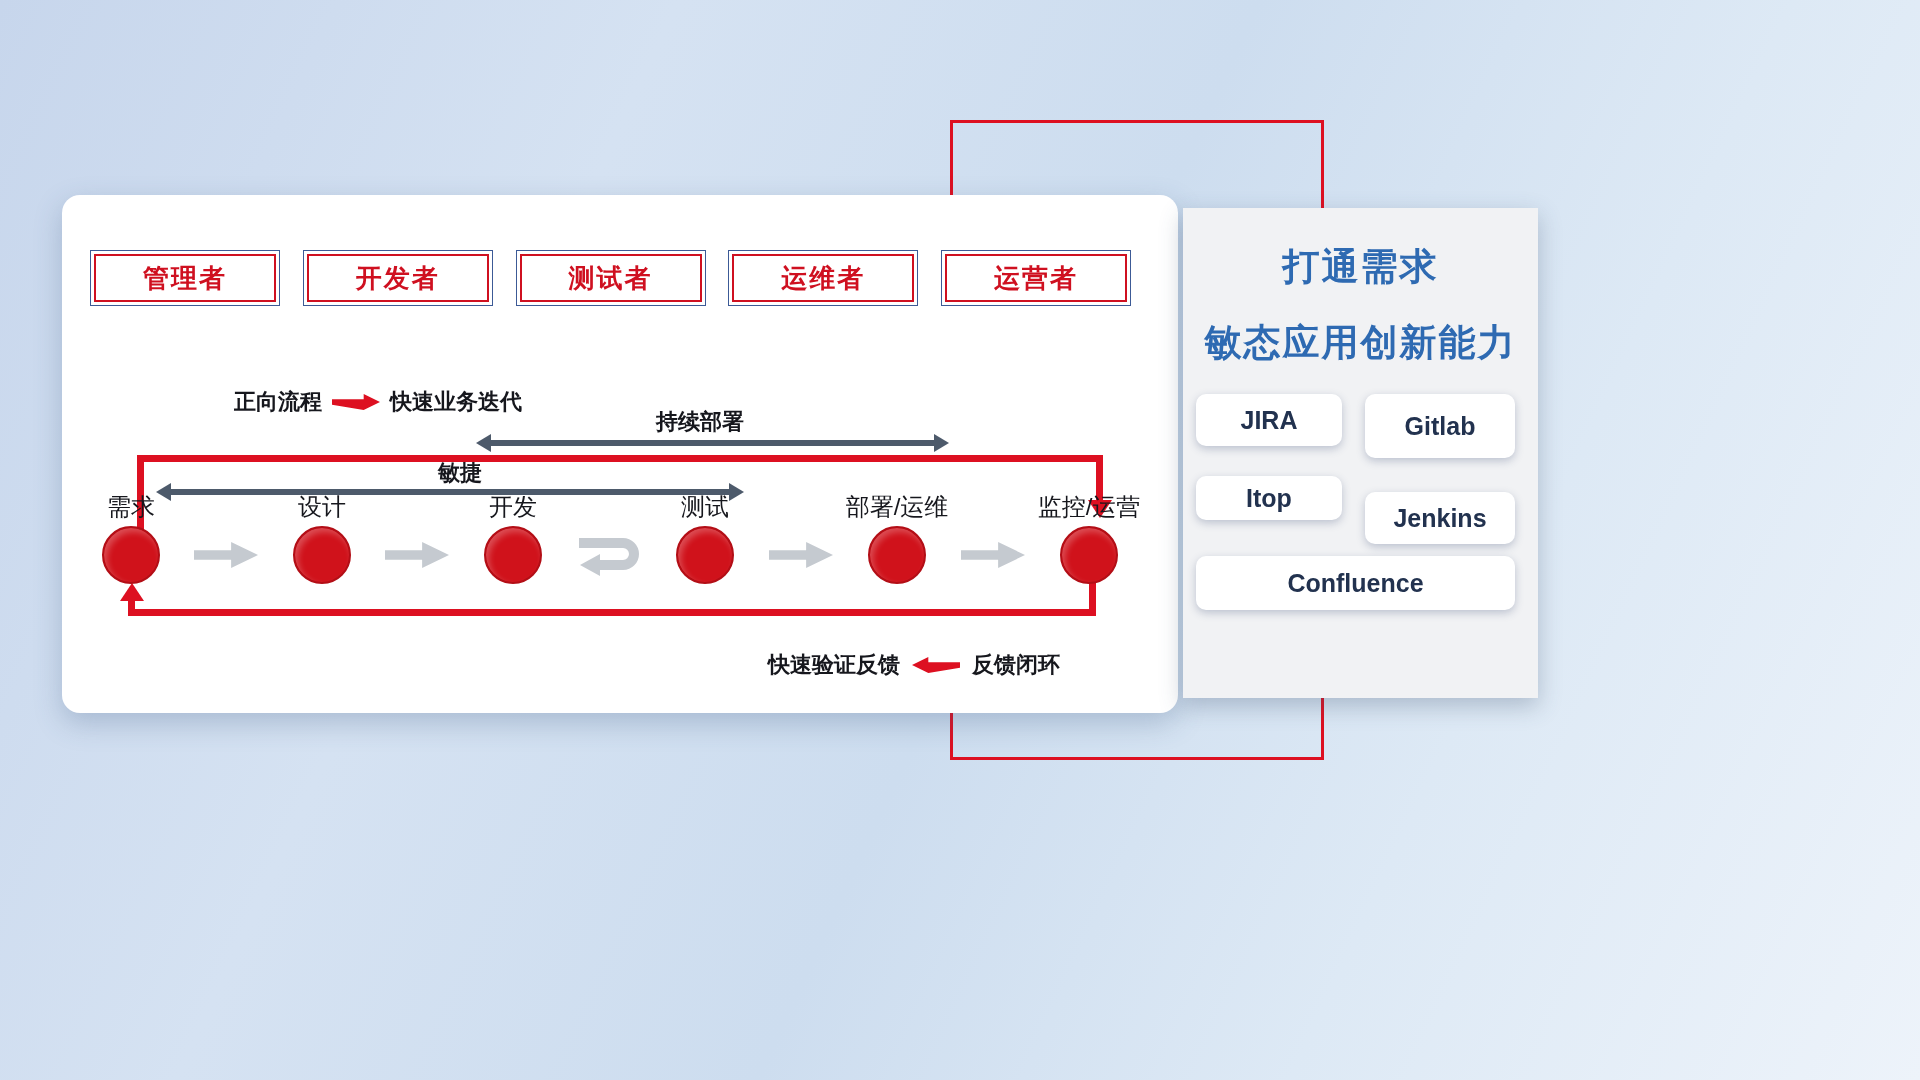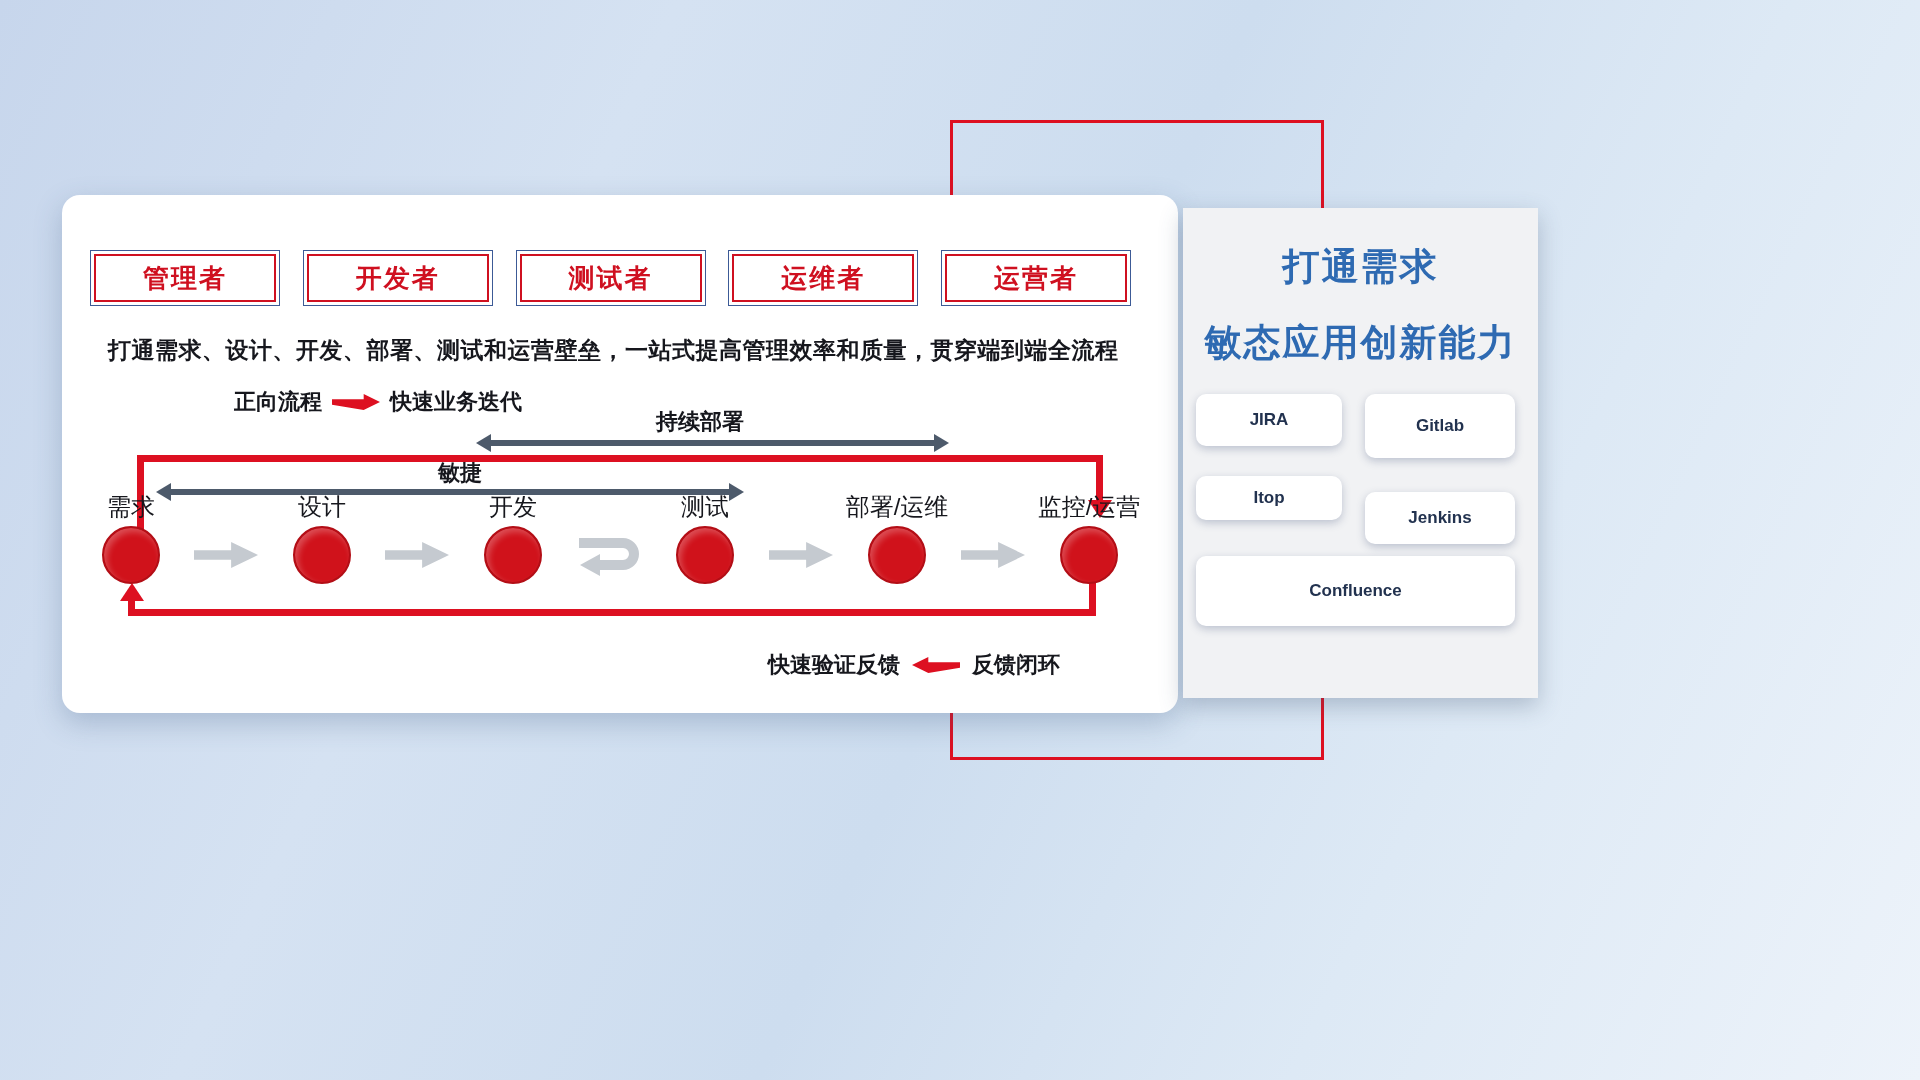--- a/index.html
+++ b/index.html
@@ -115,21 +115,21 @@
   .panel-title {
     position:absolute; left:0; width:100%; text-align:center;
     font-size:37px; font-weight:bold; color:#2e6ab2; letter-spacing:2px;
   }
   .panel-title.line1 { top:34px; }
   .panel-title.line2 { top:110px;font-family:Liberation Serif, serif; }
   .tool-chip {
     position:absolute; background:#ffffff; border-radius:10px;
     box-shadow:0 3px 9px rgba(50,70,110,0.28);
     display:flex; align-items:center; justify-content:center;
-    font-size:17px; font-weight:bold; color:#22324f;
+    font-size:25px; font-weight:bold; color:#22324f;
   }
 </style>
 </head>
 <body>
 
 <div class="red-frame"></div>
 
 <div class="main-card">
 
   <div class="roles-row">
@@ -143,21 +143,20 @@
       <div class="role-inner">测试者</div>
     </div>
     <div class="role-box">
       <div class="role-inner">运维者</div>
     </div>
     <div class="role-box">
       <div class="role-inner">运营者</div>
     </div>
   </div>
 
-  <div class="subtitle">打通需求、设计、开发、部署、测试和运营壁垒，一站式提高管理效率和质量，贯穿端到端全流程</div>
 
   <div class="legend-forward">
     <span>正向流程</span>
     <span class="arrow-right-red"></span>
     <span>快速业务迭代</span>
   </div>
 
   <div class="dbl-label" style="left:538px; top:212px; width:200px;">持续部署</div>
   <div class="dbl" style="left:428px; top:245px; width:445px;"></div>
 
@@ -208,14 +207,14 @@
 </div>
 
 <div class="side-panel">
   <div class="panel-title line1">打通需求</div>
   <div class="panel-title line2">敏态应用创新能力</div>
 
   <div class="tool-chip" style="left:13px; top:186px; width:146px; height:52px;">JIRA</div>
   <div class="tool-chip" style="left:182px; top:186px; width:150px; height:64px;">Gitlab</div>
   <div class="tool-chip" style="left:13px; top:268px; width:146px; height:44px;">Itop</div>
   <div class="tool-chip" style="left:182px; top:284px; width:150px; height:52px;">Jenkins</div>
-  <div class="tool-chip" style="left:13px; top:348px; width:319px; height:70px;">Confluence</div>
+  <div class="tool-chip" style="left:13px; top:348px; width:319px; height:54px;">Confluence</div>
 </div>
 
 </body></html>

